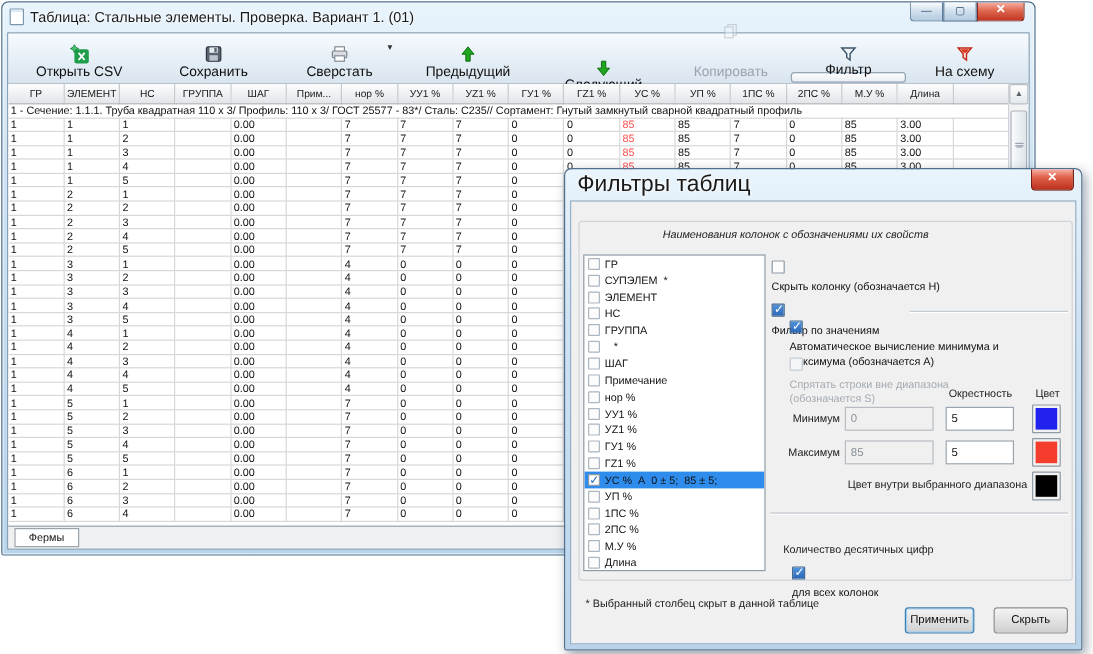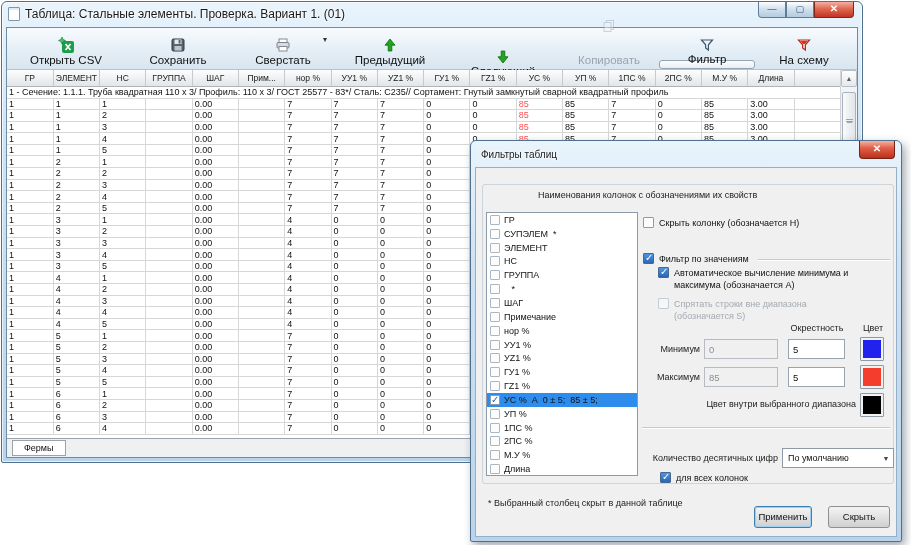--- a/index.html
+++ b/index.html
@@ -62,46 +62,46 @@
              height:3px; box-shadow:0 2px 0 -1px #9aa4ae; }
 
   
   .tabbar { height:19px; flex:0 0 auto; background:#eef0f2; border-top:1px solid #9aa2aa; position:relative; }
   .sheet-tab { position:absolute; left:5px; top:1px; height:16px; padding:0 11px; background:#fff;
                border:1px solid #9aa2aa; font-size:9px; line-height:15px; }
 
   
   .dialog { left:470px; top:140px; width:432px; height:402px; box-shadow:3px 4px 10px rgba(40,60,80,.45); }
   .dlg-titlebar { height:26px; display:flex; align-items:center; padding-left:10px; }
-  .dlg-title { font-size:10px; color:#1a1a1a; text-shadow:0 0 3px #fff,0 0 3px #fff; }
+  .dlg-title { font-size:19px; color:#1a1a1a; text-shadow:0 0 3px #fff,0 0 3px #fff; }
   .dlg-close { position:absolute; top:0; right:6px; width:36px; height:18px;
                background:linear-gradient(#f6b2a6,#e0614a 40%,#bc2f1c); border:1px solid #772014; border-top:none;
                border-radius:0 0 4px 4px; color:#fff; font-size:10px; font-weight:bold; text-align:center; line-height:16px; }
   .dlg-body { position:absolute; left:4px; right:4px; top:26px; bottom:4px; background:#f0f0f0;
               border:1px solid #93b0c8; font-size:9px; }
   .groupbox { position:absolute; left:6px; top:16px; width:412px; height:300px;
               border:1px solid #cdd4da; border-radius:3px; }
-  .gb-label { position:absolute; left:62px; top:22px; width:250px; text-align:left; color:#222; }
+  .gb-label { position:absolute; left:62px; top:22px; width:250px; text-align:center; color:#222;font-style:italic; }
 
   .listbox { position:absolute; left:10px; top:44px; width:152px; height:264px; background:#fff;
              border:1px solid #8e9aa5; overflow:hidden; }
   .li { height:13.85px; display:flex; align-items:center; gap:4px; padding-left:3px; }
   .li .lilabel { white-space:pre; font-size:9px; }
   .li.sel { background:#2e8ced; }
 
   .cb { display:inline-block; width:11px; height:11px; flex:0 0 auto; border:1px solid #8e9aa5;
         background:#fcfcfc; position:relative; border-radius:1px; }
   .cb.checked { background:linear-gradient(#4f94dd,#2a66b8); border-color:#44688f; }
   .cb.checked::after { content:'✓'; position:absolute; left:1px; top:-2px; color:#fff; font-size:10px; }
   .cb.disabled { border-color:#c5ccd3; background:#f4f6f8; }
   .li .cb { width:10px; height:10px; border-color:#aab6c2; }
   .li .cb.checked { background:#fff; border-color:#8e9aa5; }
   .li .cb.checked::after { color:#2a66b8; left:0; }
 
-  .ctl { position:absolute; display:flex; gap:5px; align-items:flex-start; }
+  .ctl { position:absolute; display:flex; gap:5px; align-items:flex-start;flex-direction:column; }
   .ctl .lbl { line-height:12px; }
   .ctl .lbl.gray { color:#a3aab1; }
   .sepline { position:absolute; border-top:1px solid #c3cbd2; box-shadow:0 1px 0 #fff; }
 
   .fld { position:absolute; height:20px; border:1px solid #9aa4ae; background:#fff; font-size:9.5px;
          padding:0 4px; font-family:"Liberation Sans",sans-serif; color:#111; }
   .fld.disabled { background:#f0f0f0; color:#8a9098; border-color:#b6bcc2; }
   .swatch { position:absolute; width:24px; height:24px; border:1px solid #8e9aa5; background:#f2f2f2;
             padding:2px; border-radius:1px; }
   .swatch i { display:block; width:100%; height:100%; }
@@ -961,24 +961,20 @@
         </div>
 
       <div class="colhdr" style="left:196px; top:231px; width:184px; text-align:right;">Цвет внутри выбранного диапазона</div>
       <div class="swatch" style="left:384px; top:225px;">
           <i style="background: rgb(0, 0, 0);"></i>
         </div>
 
       <div class="sepline" style="left:166px; top:259px; width:248px;"></div>
 
       <div class="colhdr" style="left:168px; top:285px; width:134px; text-align:right;">Количество десятичных цифр</div>
-      <div class="combo" style="left:306px; top:280px; width:112px;">
-        <span class="cval">По умолчанию</span>
-        <span class="carr">▼</span>
-      </div>
 
       <div class="ctl" style="left:184px; top:304px;">
         <span class="cb checked"></span>
         <span class="lbl">для всех колонок</span>
       </div>
 
       <div class="footnote">* Выбранный столбец скрыт в данной таблице</div>
 
       <div class="btn primary" style="left:278px; top:338px; width:58px;">Применить</div>
       <div class="btn" style="left:352px; top:338px; width:62px;">Скрыть</div>

